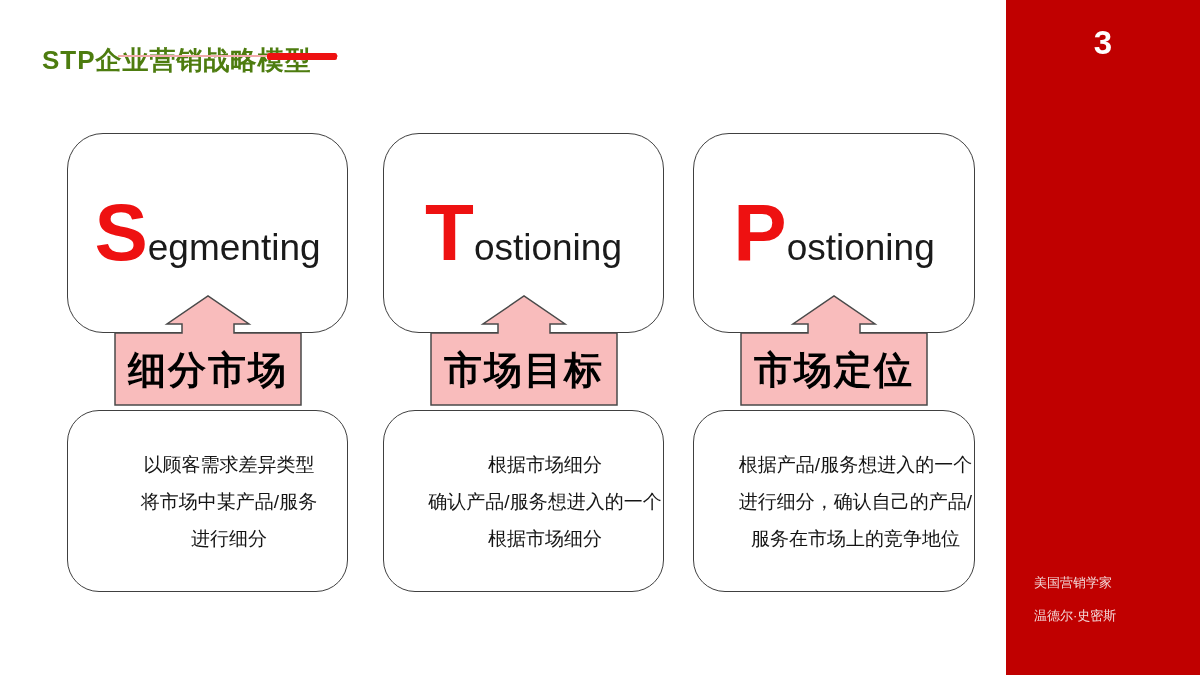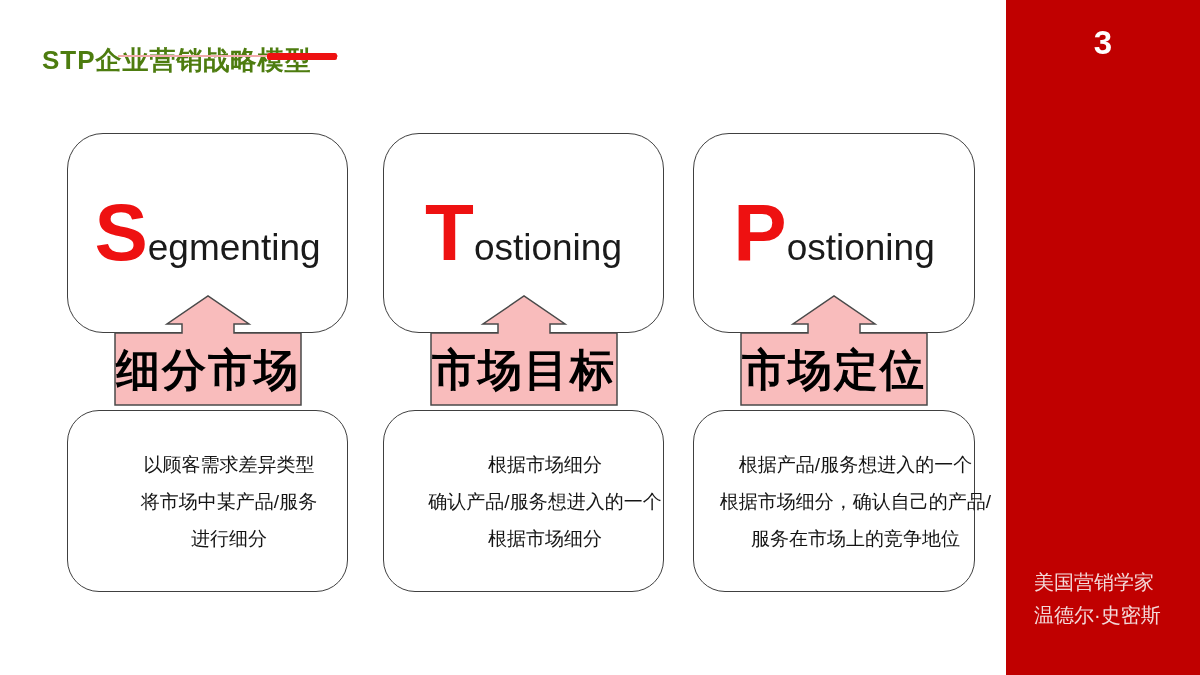--- a/index.html
+++ b/index.html
@@ -33,21 +33,21 @@
     position:absolute; right:0; top:0;
     width:194px; height:675px; background:#c00000;
   }
   .page-num {
     position:absolute; top:24px; left:0; width:100%;
     text-align:center; color:#ffffff;
     font-size:33px; font-weight:bold;
   }
   .footer {
     position:absolute; left:28px; top:566px;
-    color:#f3d9d9; font-size:20px; line-height:33px;
+    color:#f3d9d9; font-size:13px; line-height:33px;
   }
 
   
   .col { position:absolute; top:133px; height:460px; }
   .col-1 { left:67px;  width:281px; }
   .col-2 { left:383px; width:281px; }
   .col-3 { left:693px; width:282px; }
 
   .card-top {
     position:absolute; top:0; left:0; right:0; height:200px;
@@ -63,21 +63,21 @@
     font-size:37px; color:#1a1a1a; font-weight:normal;
   }
 
   .banner-svg {
     position:absolute; left:46px; top:161px;
     width:190px; height:113px; overflow:visible; z-index:5;
   }
   .banner-label {
     position:absolute; left:46px; top:200px; width:190px; height:74px;
     display:flex; align-items:center; justify-content:center;
-    font-size:44px; font-weight:bold; color:#000000;
+    font-size:38px; font-weight:bold; color:#000000;
     letter-spacing:2px; z-index:6;
   }
 
   .card-bottom {
     position:absolute; top:277px; left:0; right:0; height:182px;
     background:#ffffff; border:1.5px solid #404040; border-radius:32px;
     display:flex; flex-direction:column; align-items:center; justify-content:center;
     z-index:1;
   }
   .desc-line {
@@ -136,21 +136,21 @@
         <span class="initial">P</span>
           <span class="rest">ostioning</span>
       </div>
     </div>
     <svg class="banner-svg" viewBox="0 0 190 113">
       <path d="M2,39 L69,39 L69,30 L54,30 L95,2 L136,30 L121,30 L121,39 L188,39 L188,111 L2,111 Z" fill="#f9bcbc" stroke="#4a4a4a" stroke-width="1.5" stroke-linejoin="miter"></path>
     </svg>
     <div class="banner-label">市场定位</div>
     <div class="card-bottom">
       <div class="desc-line">根据产品/服务想进入的一个</div>
-      <div class="desc-line">根据市场细分，确认自己的产品/</div>
+      <div class="desc-line">进行细分，确认自己的产品/</div>
       <div class="desc-line">服务在市场上的竞争地位</div>
     </div>
   </div>
 
   <div class="sidebar">
     <div class="page-num">3</div>
     <div class="footer">
       <div>美国营销学家</div>
       <div>温德尔·史密斯</div>
     </div>

